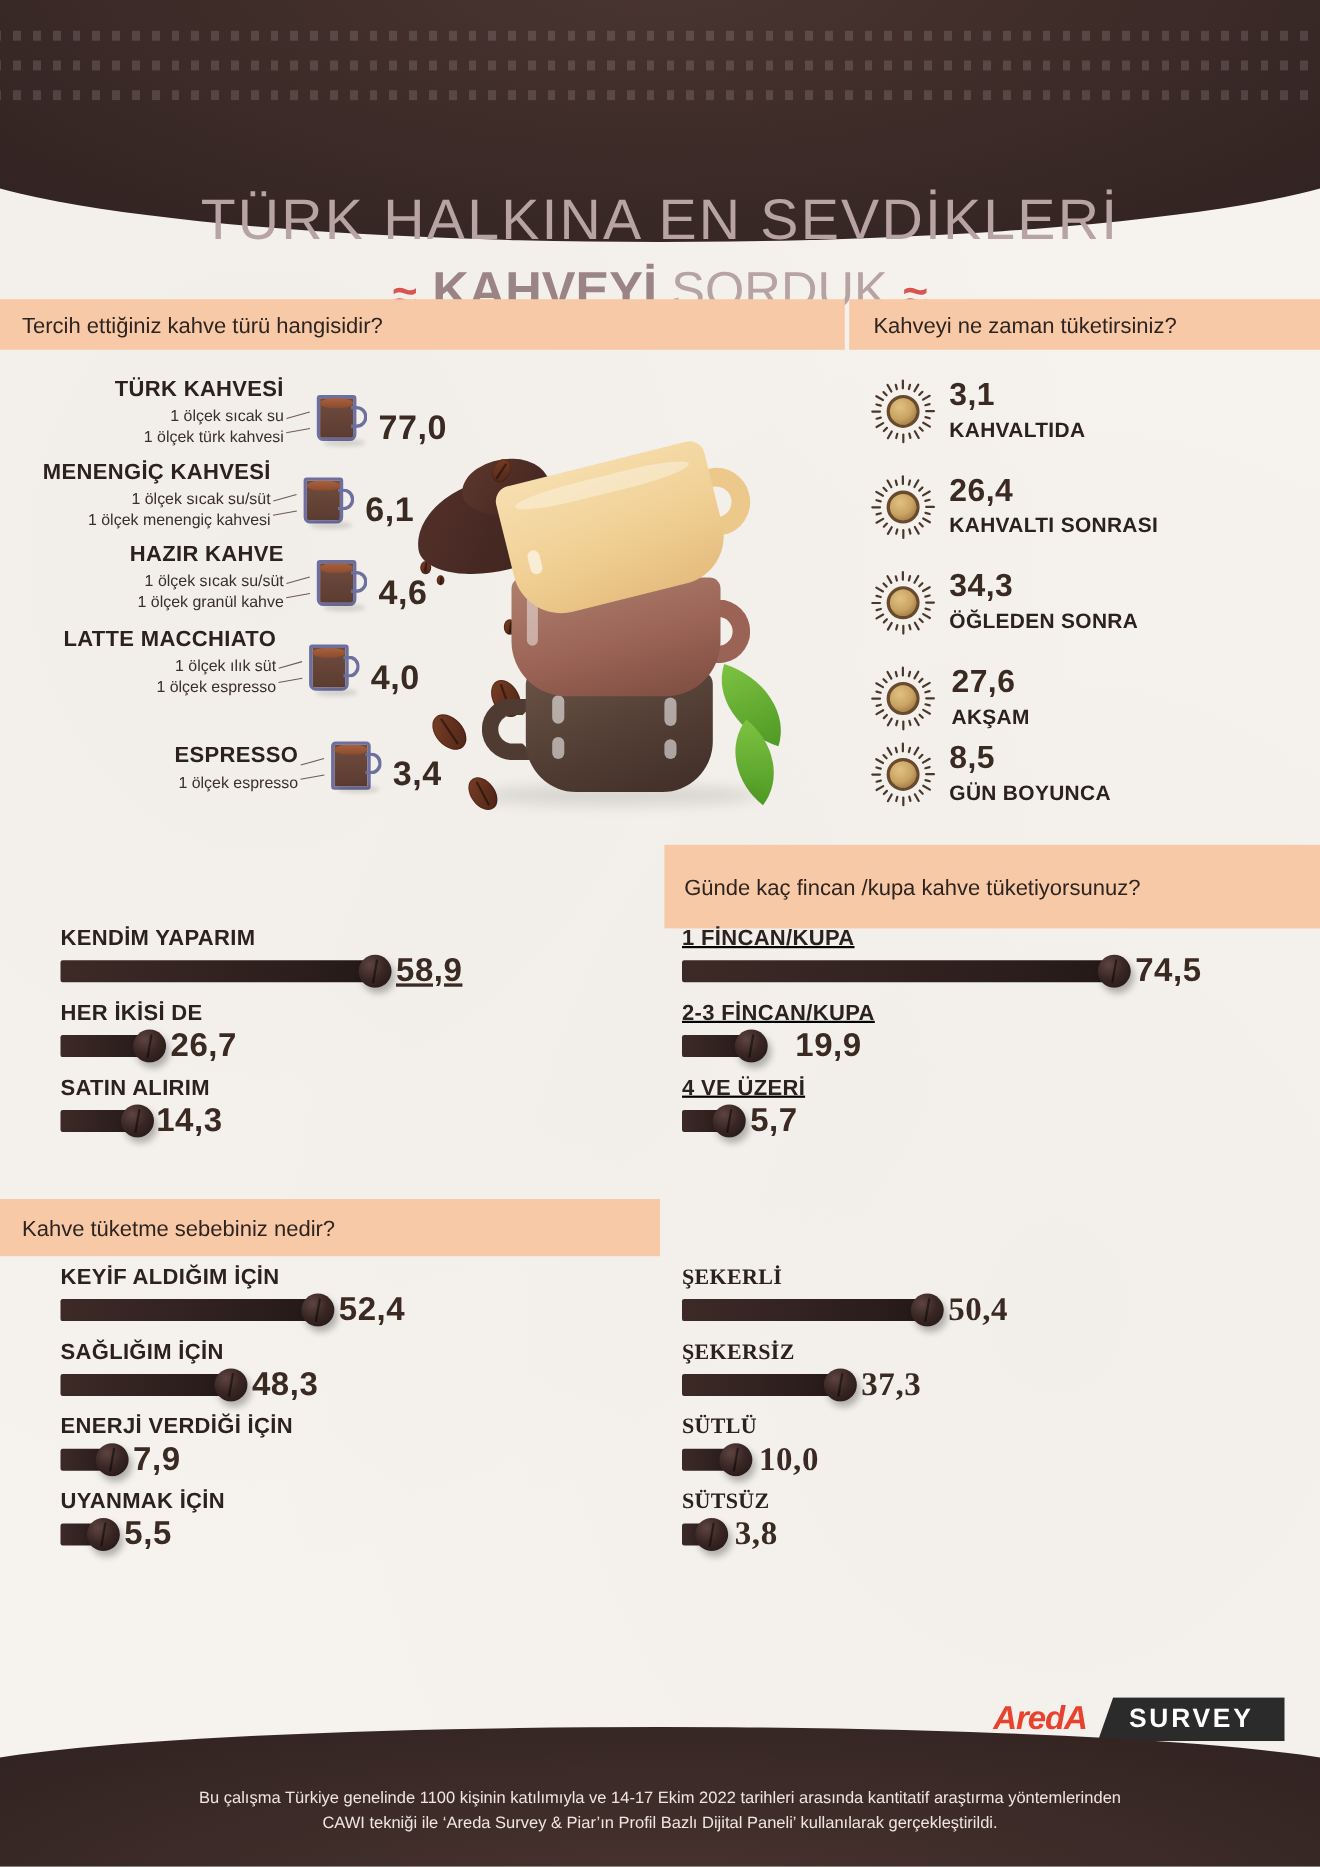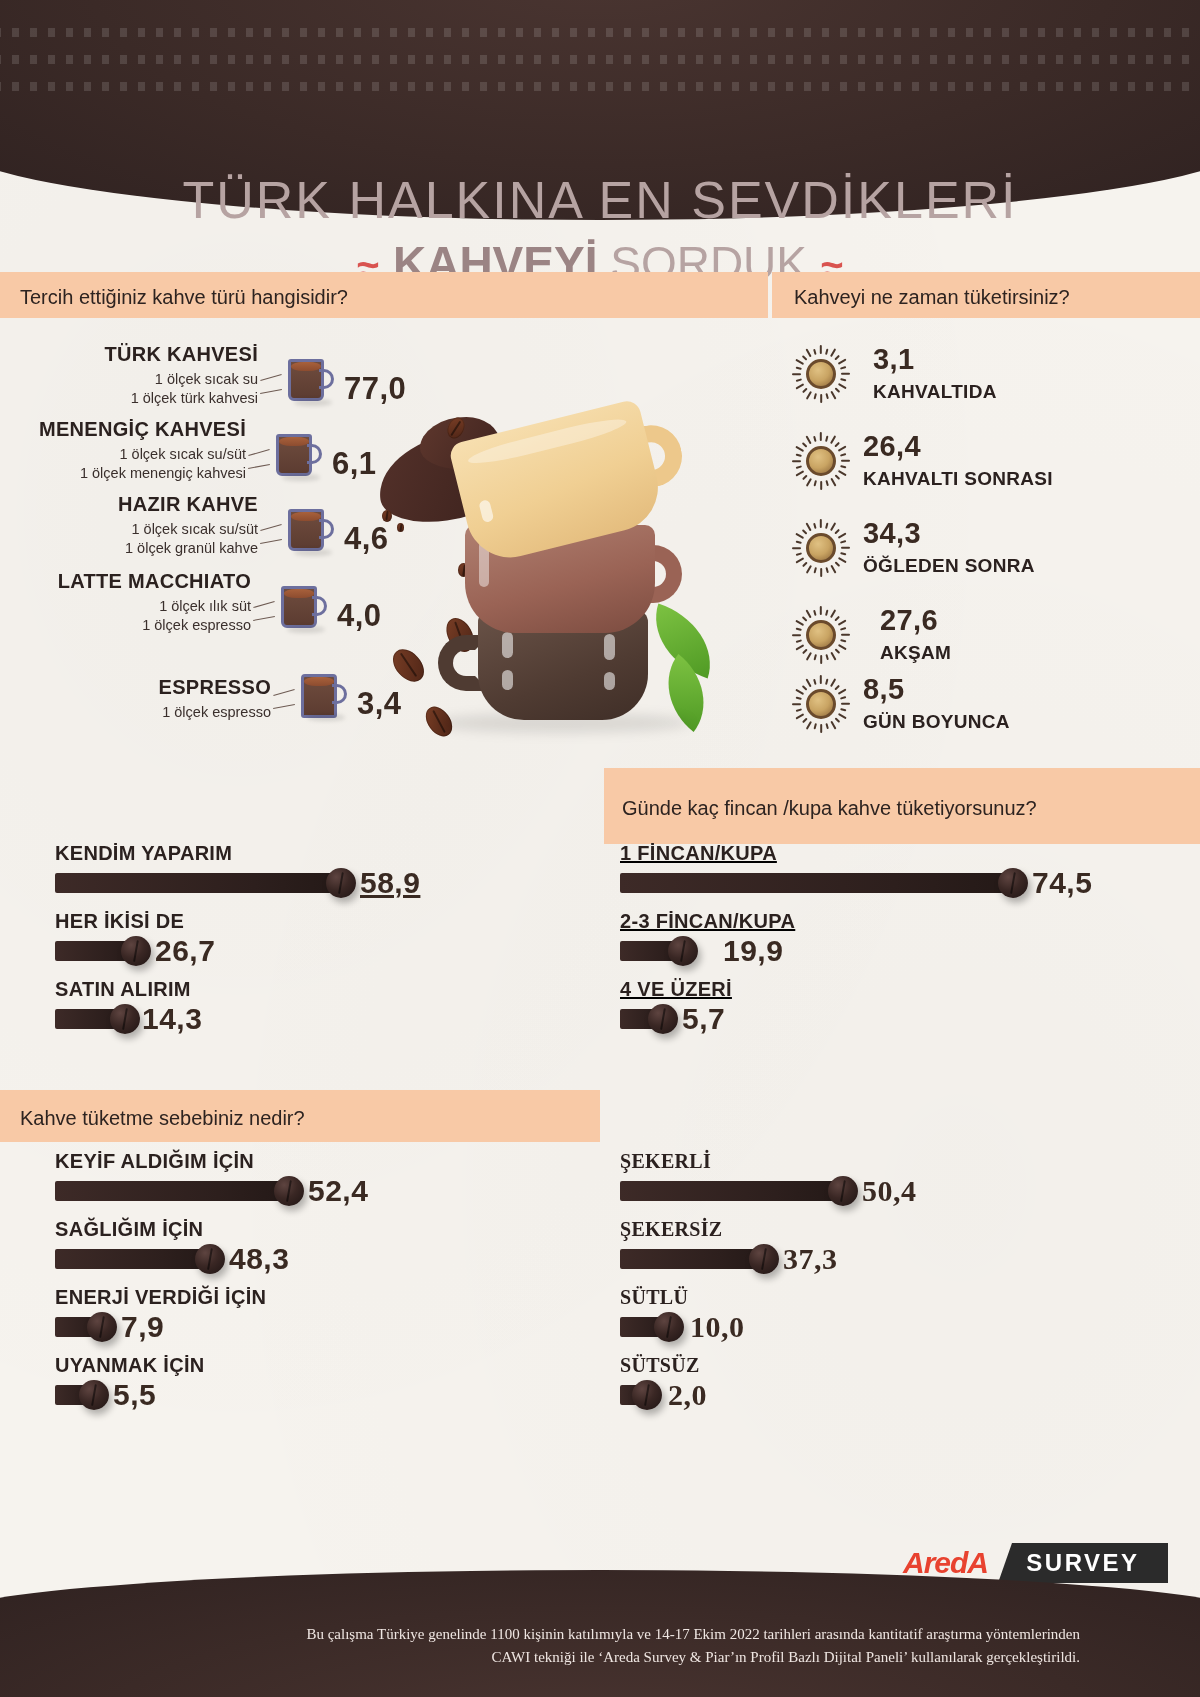--- a/index.html
+++ b/index.html
@@ -226,22 +226,22 @@
     display:flex;align-items:center;justify-content:center;
   }
 
   
   .footer{
     position:absolute;left:-60px;top:1570px;width:1320px;height:190px;
     background:radial-gradient(ellipse at 50% 90%, #4a3531 0%, #3b2a27 55%, #2e2120 100%);
     border-radius:52% 52% 0 0 / 26% 26% 0 0;
   }
   .foot-text{
-    position:absolute;left:120px;top:1623px;width:960px;text-align:right;
-    color:#efe6e2;font-size:15px;line-height:1.55;font-family:Liberation Serif, serif;
+    position:absolute;left:120px;top:1623px;width:960px;text-align:center;
+    color:#efe6e2;font-size:15px;line-height:1.55;
   }
 </style>
 </head>
 <body>
 
 <div class="page">
 
   <div class="header">
     <div class="dotrow" style="top:118px;"></div>
     <div class="dotrow" style="top:145px;"></div>
@@ -408,21 +408,21 @@
           <div class="ray" style="height: 6px; transform: rotate(225deg) translate(-0.8px, 20px);"></div>
           <div class="ray" style="height: 9px; transform: rotate(240deg) translate(-0.8px, 20px);"></div>
           <div class="ray" style="height: 6px; transform: rotate(255deg) translate(-0.8px, 20px);"></div>
           <div class="ray" style="height: 9px; transform: rotate(270deg) translate(-0.8px, 20px);"></div>
           <div class="ray" style="height: 6px; transform: rotate(285deg) translate(-0.8px, 20px);"></div>
           <div class="ray" style="height: 9px; transform: rotate(300deg) translate(-0.8px, 20px);"></div>
           <div class="ray" style="height: 6px; transform: rotate(315deg) translate(-0.8px, 20px);"></div>
           <div class="ray" style="height: 9px; transform: rotate(330deg) translate(-0.8px, 20px);"></div>
           <div class="ray" style="height: 6px; transform: rotate(345deg) translate(-0.8px, 20px);"></div>
         </div>
-      <div style="margin-left:24px;">
+      <div style="margin-left:14px;">
         <div class="timeval">3,1</div>
         <div class="timelabel">KAHVALTIDA</div>
       </div>
     </div>
     <div class="timerow" style="left:793px;top:432px;">
       <div class="sunicon">
           <div class="core"></div>
           <div class="ray" style="height: 9px; transform: rotate(0deg) translate(-0.8px, 20px);"></div>
           <div class="ray" style="height: 6px; transform: rotate(15deg) translate(-0.8px, 20px);"></div>
           <div class="ray" style="height: 9px; transform: rotate(30deg) translate(-0.8px, 20px);"></div>
@@ -507,21 +507,21 @@
           <div class="ray" style="height: 6px; transform: rotate(225deg) translate(-0.8px, 20px);"></div>
           <div class="ray" style="height: 9px; transform: rotate(240deg) translate(-0.8px, 20px);"></div>
           <div class="ray" style="height: 6px; transform: rotate(255deg) translate(-0.8px, 20px);"></div>
           <div class="ray" style="height: 9px; transform: rotate(270deg) translate(-0.8px, 20px);"></div>
           <div class="ray" style="height: 6px; transform: rotate(285deg) translate(-0.8px, 20px);"></div>
           <div class="ray" style="height: 9px; transform: rotate(300deg) translate(-0.8px, 20px);"></div>
           <div class="ray" style="height: 6px; transform: rotate(315deg) translate(-0.8px, 20px);"></div>
           <div class="ray" style="height: 9px; transform: rotate(330deg) translate(-0.8px, 20px);"></div>
           <div class="ray" style="height: 6px; transform: rotate(345deg) translate(-0.8px, 20px);"></div>
         </div>
-      <div style="margin-left:31px;">
+      <div style="margin-left:16px;">
         <div class="timeval">27,6</div>
         <div class="timelabel">AKŞAM</div>
       </div>
     </div>
     <div class="timerow" style="left:793px;top:675px;">
       <div class="sunicon">
           <div class="core"></div>
           <div class="ray" style="height: 9px; transform: rotate(0deg) translate(-0.8px, 20px);"></div>
           <div class="ray" style="height: 6px; transform: rotate(15deg) translate(-0.8px, 20px);"></div>
           <div class="ray" style="height: 9px; transform: rotate(30deg) translate(-0.8px, 20px);"></div>
@@ -674,21 +674,21 @@
         <div class="sbar" style="width:48px;"></div>
         <div class="sknob" style="left:34px;"></div>
         <div class="sval" style="left:70px;">10,0</div>
       </div>
     </div>
     <div class="srow">
       <div class="slabel">SÜTSÜZ</div>
       <div class="strack">
         <div class="sbar" style="width:26px;"></div>
         <div class="sknob" style="left:12px;"></div>
-        <div class="sval" style="left:48px;">2,0</div>
+        <div class="sval" style="left:48px;">3,8</div>
       </div>
     </div>
   </div>
 
   <div class="logo">
     <div class="areda">AredA</div>
     <div class="survey">SURVEY</div>
   </div>
 
   <div class="footer"></div>

